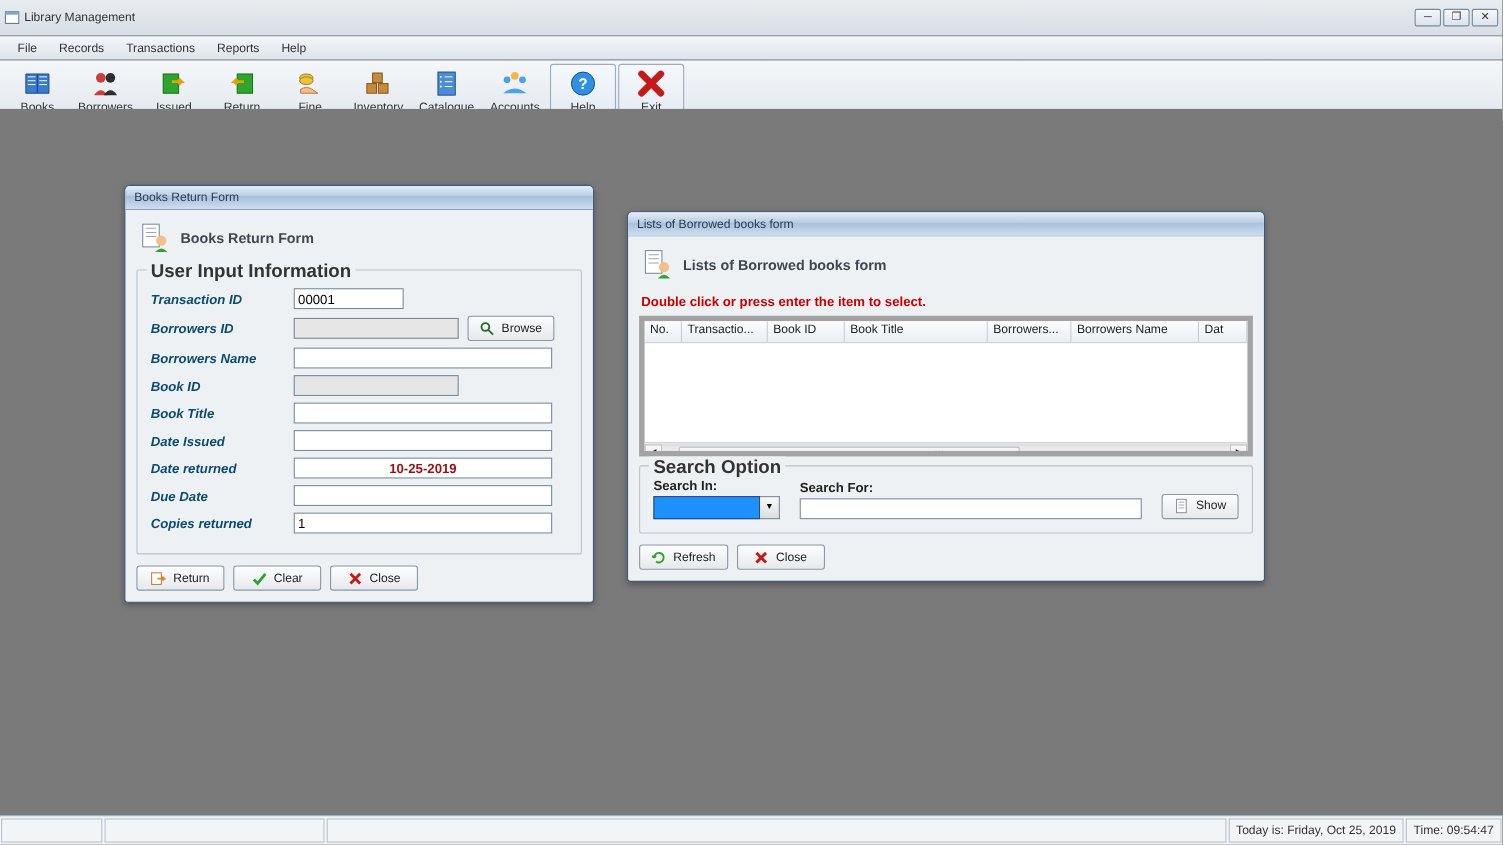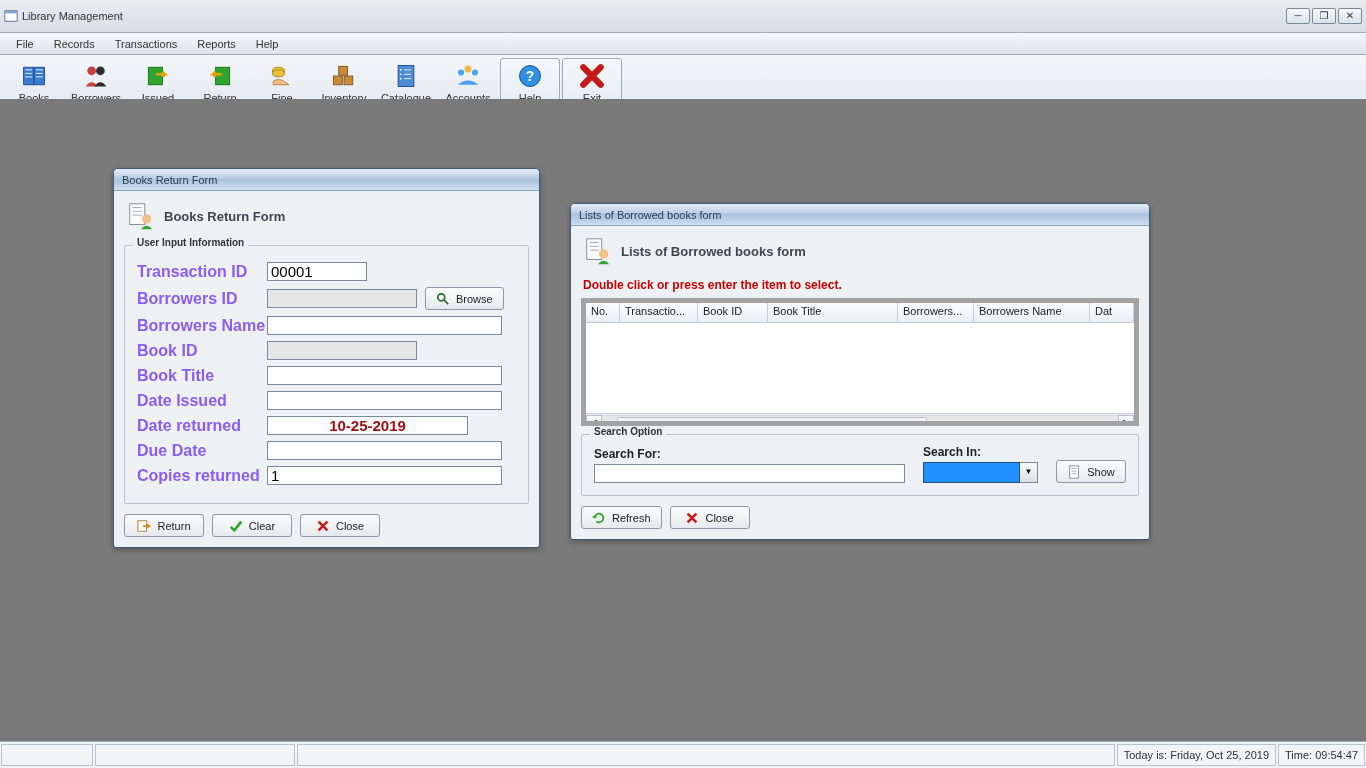--- a/index.html
+++ b/index.html
@@ -30,26 +30,26 @@
 .iwindow .iw-titlebar { height: 22px; background: linear-gradient(#e4edf7, #b8cde4 45%, #a7c0dc 46%, #cddef0); border-bottom: 1px solid #8aa1bb; font-size: 11px; color: #2a3b52; display: flex; align-items: center; padding: 0 8px; border-radius: 4px 4px 0 0; }
 .iwindow .iw-body { padding: 8px 10px 10px 10px; }
 
 
 .form-header { display: flex; align-items: center; gap: 8px; padding: 2px 2px 6px 2px; }
 .form-header .title { font-size: 13px; font-weight: bold; color: #3c4750; }
 .person-doc-icon { width: 30px; height: 30px; }
 
 
 .groupbox { border: 1px solid #b8c3cd; border-radius: 2px; margin-top: 8px; padding: 10px 12px 12px 12px; position: relative; }
-.groupbox > .legend { position: absolute; top: -9px; left: 8px; background: #eef1f4; padding: 0 4px; font-size: 10px; font-weight: bold; color: #333; }
+.groupbox > .legend { position: absolute; top: -9px; left: 8px; background: #eef1f4; padding: 0 4px; font-size: 17px; font-weight: bold; color: #333; }
 
 
 .form-row { display: flex; align-items: center; margin: 6px 0; }
-.form-row .label { width: 130px; font-size: 16px; font-weight: bold; color: #8b5cf6; }
-.form-row input[type=text] { height: 19px; font-size: 15px; padding: 1px 3px; border: 1px solid #7a8a9a; background: #fff; }
+.form-row .label { width: 130px; font-size: 12px; font-weight: bold; color: #0c4a6e; font-style: italic; }
+.form-row input[type=text] { height: 19px; font-size: 12px; padding: 1px 3px; border: 1px solid #7a8a9a; background: #fff; }
 .form-row input.readonly { background: #e6e6e6; }
 .form-row .date-returned { color: #9c0f14; font-weight: bold; text-align: center; }
 
 
 .btn { height: 23px; min-width: 80px; background: linear-gradient(#fdfdfd, #e6e9ec); border: 1px solid #8a98a8; border-radius: 3px; font-size: 11px; color: #222; display: inline-flex; align-items: center; justify-content: center; gap: 6px; cursor: pointer; padding: 0 10px; }
 .btn .bicon { width: 14px; height: 14px; display: inline-block; }
 
 
 .btn-bar { display: flex; justify-content: flex-start; gap: 8px; margin-top: 10px; }
 
@@ -238,21 +238,21 @@
         <div class="form-row">
           <span class="label">Book Title</span>
           <input type="text" style="width: 235px;" value="">
         </div>
         <div class="form-row">
           <span class="label">Date Issued</span>
           <input type="text" style="width: 235px;" value="">
         </div>
         <div class="form-row">
           <span class="label">Date returned</span>
-          <input type="text" class="date-returned" style="width: 201px;" value="10-25-2019">
+          <input type="text" class="date-returned" style="width: 235px;" value="10-25-2019">
         </div>
         <div class="form-row">
           <span class="label">Due Date</span>
           <input type="text" style="width: 235px;" value="">
         </div>
         <div class="form-row">
           <span class="label">Copies returned</span>
           <input type="text" style="width: 235px;" value="1">
         </div>
       </div>
@@ -274,21 +274,21 @@
         <button class="btn">
           <span class="bicon"><svg viewBox="0 0 16 16">
                 <path d="M3 3 L13 13 M13 3 L3 13" stroke="#c61a1a" stroke-width="3"></path>
               </svg></span>
           <span>Close</span>
         </button>
       </div>
     </div>
   </div>
 
-  <div class="iwindow" style="left:570px; top:104px; width:580px;">
+  <div class="iwindow" style="left:570px; top:93px; width:580px;">
     <div class="iw-titlebar">
       <span>Lists of Borrowed books form</span>
     </div>
     <div class="iw-body">
       <div class="form-header">
         <span class="person-doc-icon">
           <svg viewBox="0 0 32 32">
               <rect x="4" y="3" width="16" height="22" fill="#fff" stroke="#7a8a9a"></rect>
               <path d="M7 7 h10 M7 11 h10 M7 15 h10" stroke="#9aa6b2"></path>
               <circle cx="22" cy="19" r="5" fill="#f2c089"></circle>
@@ -317,30 +317,30 @@
               <span class="thumb"></span>
               <span class="grip">|||</span>
             </span>
           <span class="arrow">►</span>
         </div>
       </div>
 
       <div class="groupbox">
         <span class="legend">Search Option</span>
         <div class="search-row">
-          <div class="search-col" style="flex:2.2">
-            <span class="slabel">Search For:</span>
-            <input type="text" style="">
-          </div>
           <div class="search-col" style="flex:0 0 auto">
             <span class="slabel">Search In:</span>
             <div class="combo">
               <div class="combo-field"></div>
               <div class="combo-btn">▼</div>
             </div>
+          </div>
+          <div class="search-col" style="flex:2.2">
+            <span class="slabel">Search For:</span>
+            <input type="text" style="">
           </div>
           <div style="flex:0 0 auto">
             <button class="btn" style="min-width:70px">
               <span class="bicon"><svg viewBox="0 0 16 16">
                     <rect x="3" y="1" width="10" height="14" fill="#fff" stroke="#7a8a9a"></rect>
                     <path d="M5 4 h6 M5 7 h6 M5 10 h6" stroke="#9aa6b2"></path>
                   </svg></span>
               <span>Show</span>
             </button>
           </div>

